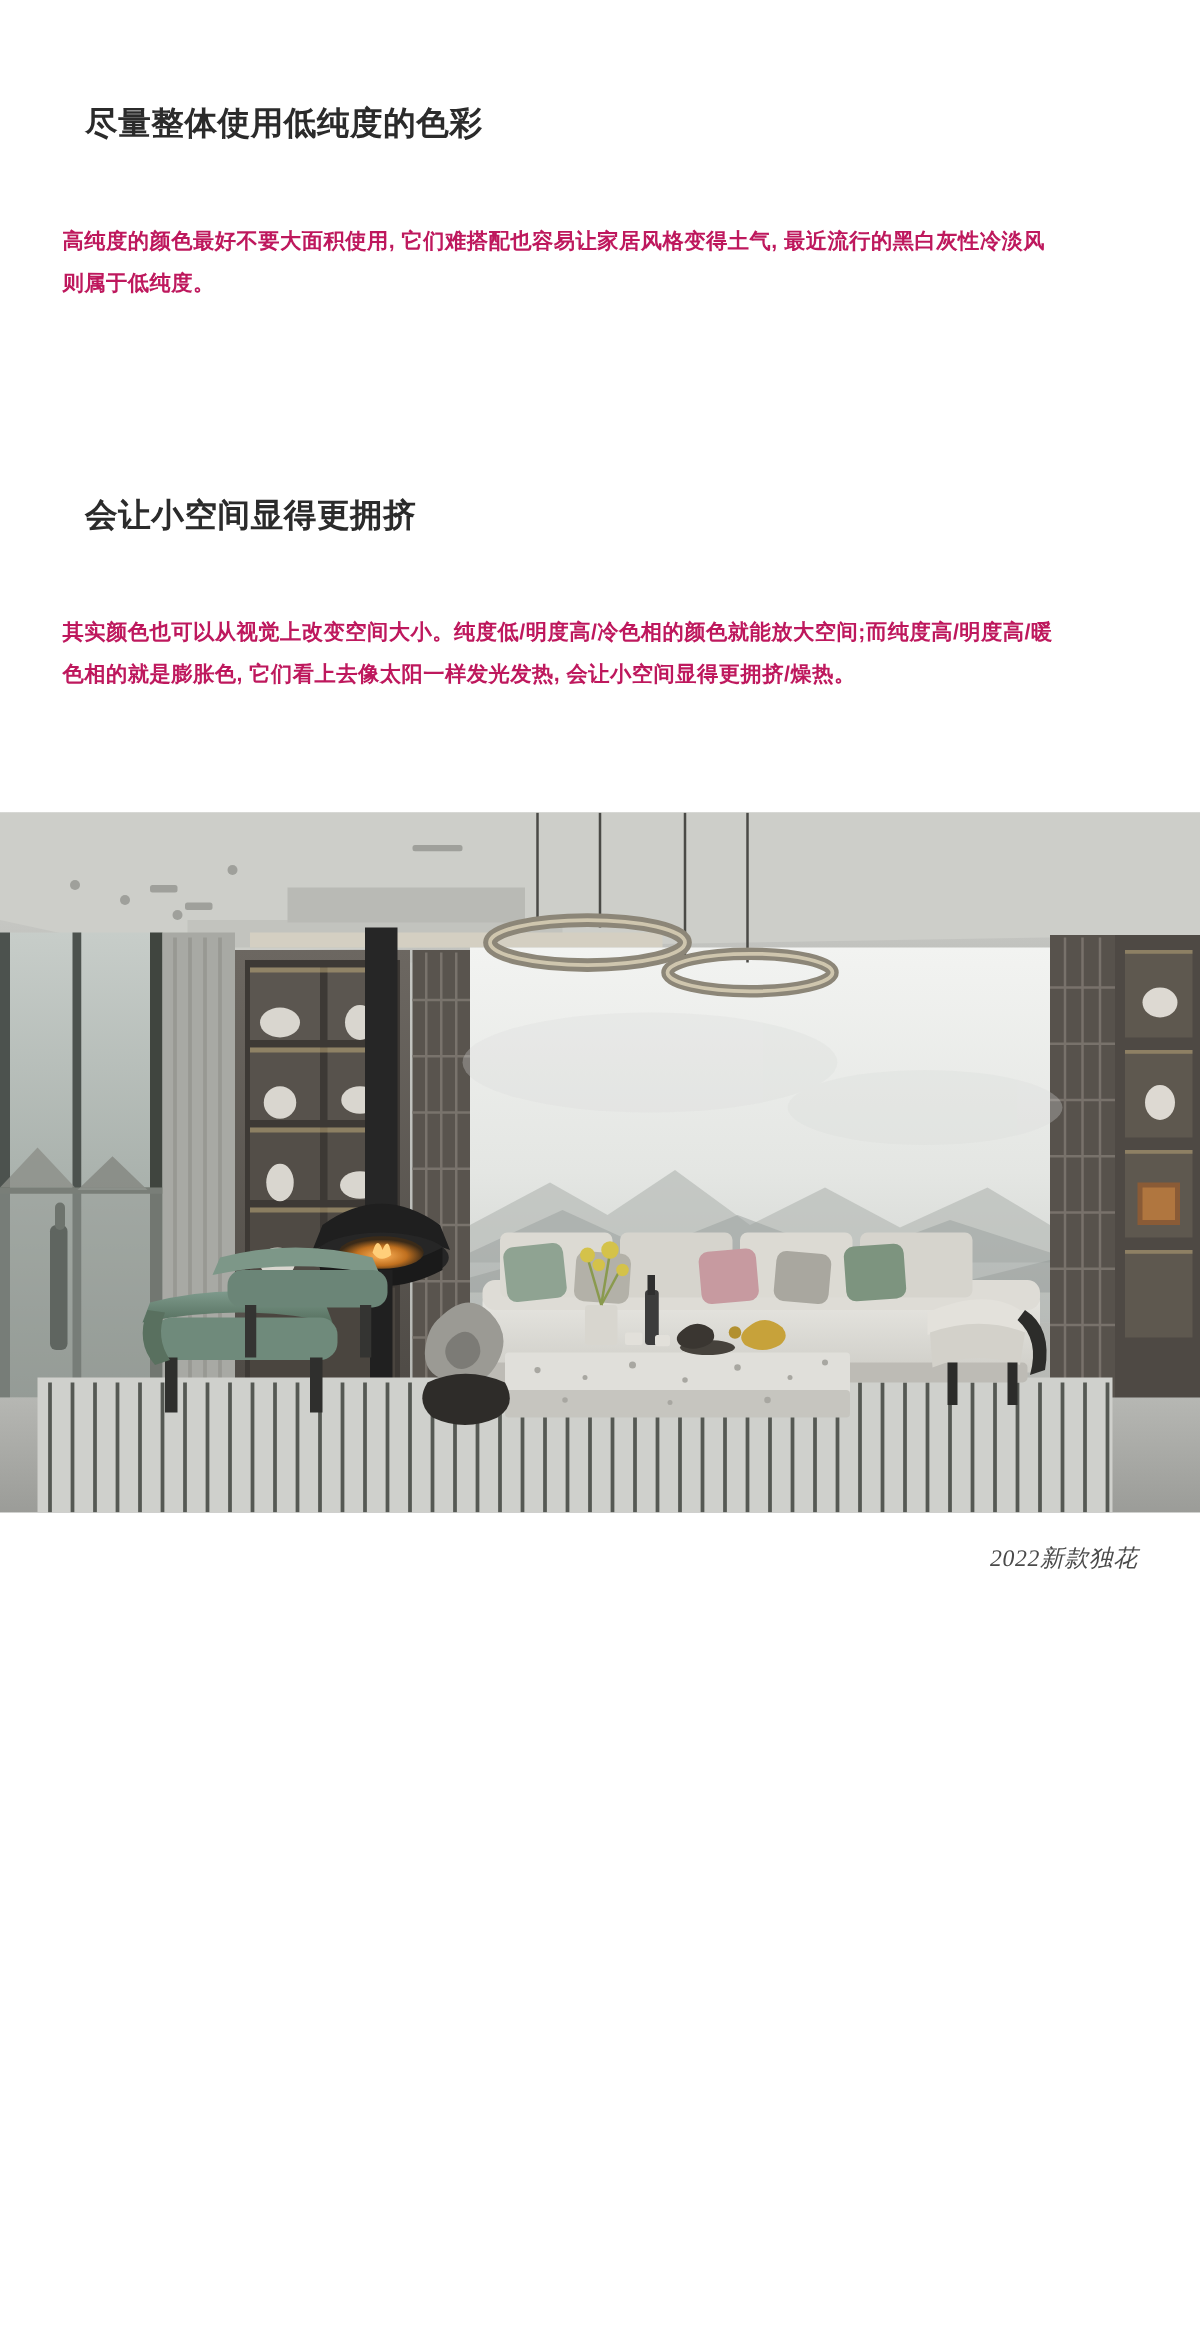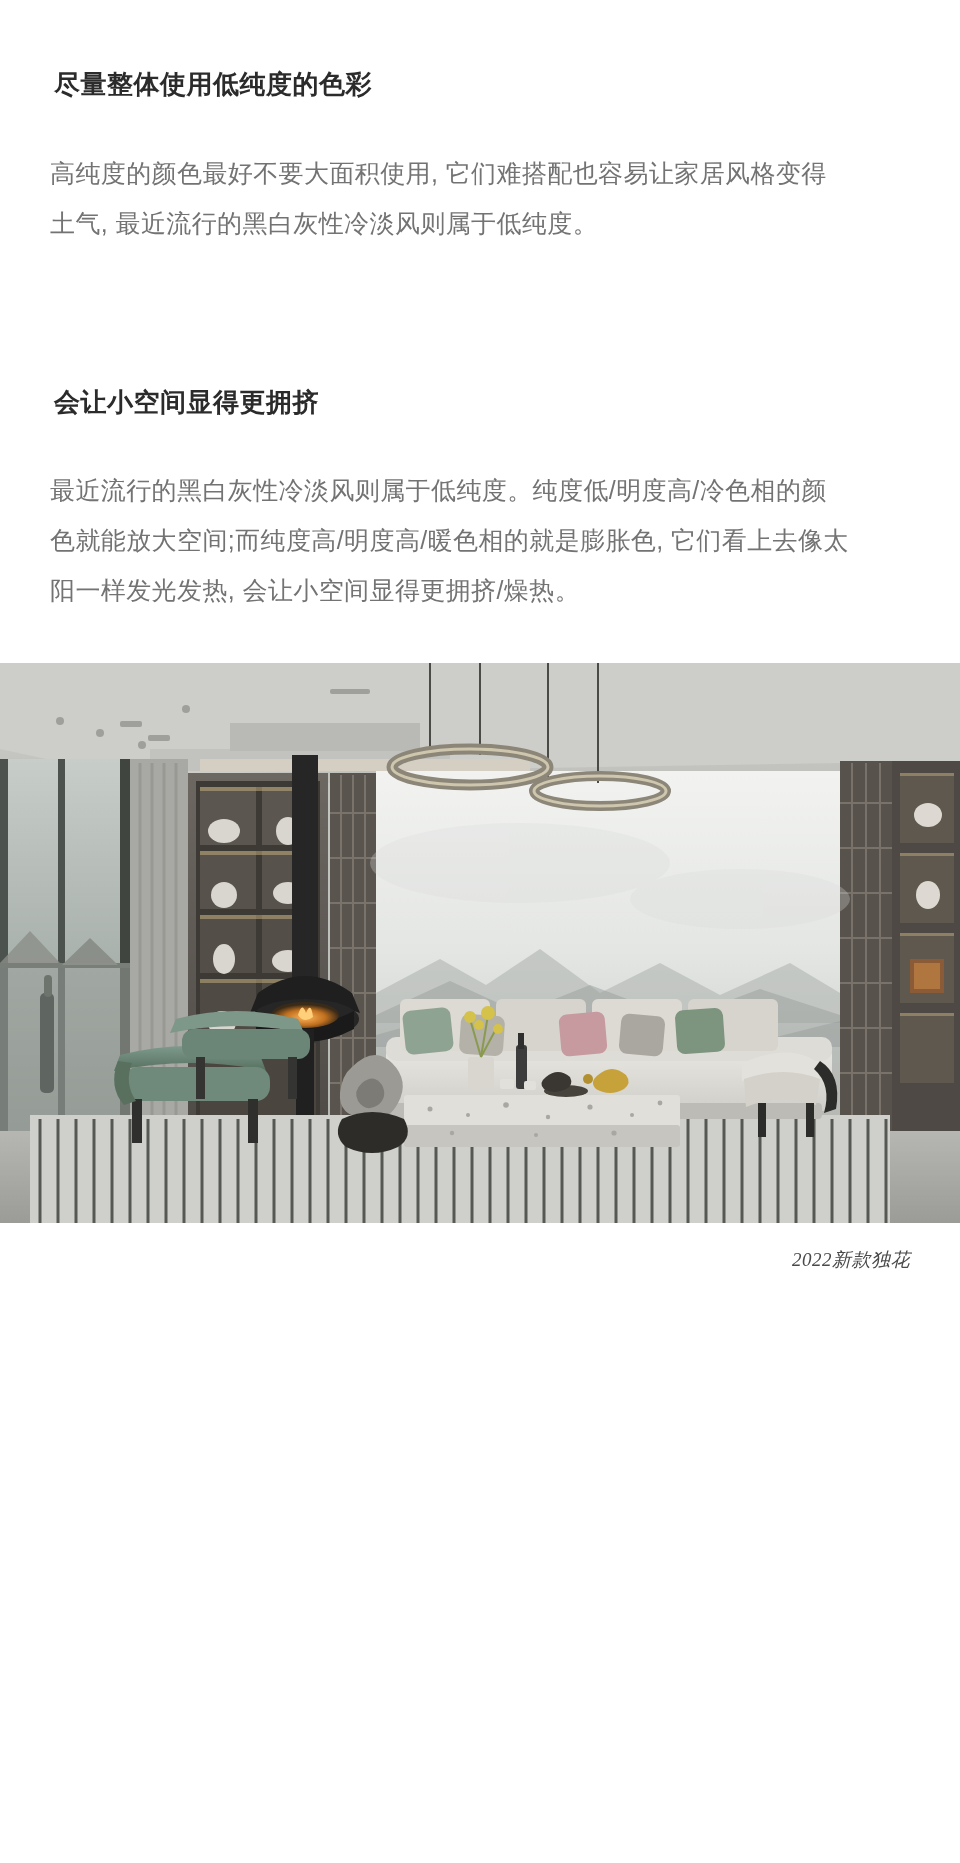--- a/index.html
+++ b/index.html
@@ -29,38 +29,38 @@
   }
   .section {
     margin: 0;
   }
   .section-heading {
     font-size: 26px;
     font-weight: bold;
     color: #2b2b2b;
     letter-spacing: 0.5px;
     line-height: 1.4;
-    margin: 4px;
+    margin: 18px;
   }
   .section-body {
-    font-size: 25px;
-    color: #737373;
+    font-size: 17px;
+    color: #be185d;
     line-height: 2.0;
     letter-spacing: 0.4px;
     margin: 0;
-    font-weight: normal;
+    font-weight: bold;
   }
   #sec1-heading-wrap { padding-top: 62px; }
   #sec1-body-wrap { padding-top: 42px; max-width: 790px; }
   #sec2-heading-wrap { padding-top: 132px; }
   #sec2-body-wrap { padding-top: 40px; max-width: 800px; }
 
   
   .figure {
-    margin-top: 48px;
+    margin-top: 93px;
     width: 960px;
     position: relative;
   }
   .photo {
     position: relative;
     width: 960px;
     height: 560px;
     overflow: hidden;
     background: #b9bbb8;
   }
@@ -93,21 +93,21 @@
       <div id="sec1-body-wrap">
         <p class="section-body">高纯度的颜色最好不要大面积使用, 它们难搭配也容易让家居风格变得土气, 最近流行的黑白灰性冷淡风则属于低纯度。</p>
       </div>
     </div>
 
     <div class="section">
       <div id="sec2-heading-wrap">
         <h2 class="section-heading">会让小空间显得更拥挤</h2>
       </div>
       <div id="sec2-body-wrap">
-        <p class="section-body">最近流行的黑白灰性冷淡风则属于低纯度。纯度低/明度高/冷色相的颜色就能放大空间;而纯度高/明度高/暖色相的就是膨胀色, 它们看上去像太阳一样发光发热, 会让小空间显得更拥挤/燥热。</p>
+        <p class="section-body">其实颜色也可以从视觉上改变空间大小。纯度低/明度高/冷色相的颜色就能放大空间;而纯度高/明度高/暖色相的就是膨胀色, 它们看上去像太阳一样发光发热, 会让小空间显得更拥挤/燥热。</p>
       </div>
     </div>
 
   </div>
 
   <div class="figure">
     <div class="photo">
       <svg width="960" height="560" viewBox="0 0 960 560" xmlns="http://www.w3.org/2000/svg" role="img">
         <defs>
           <linearGradient id="wallGrad" x1="0" y1="0" x2="0" y2="1">

